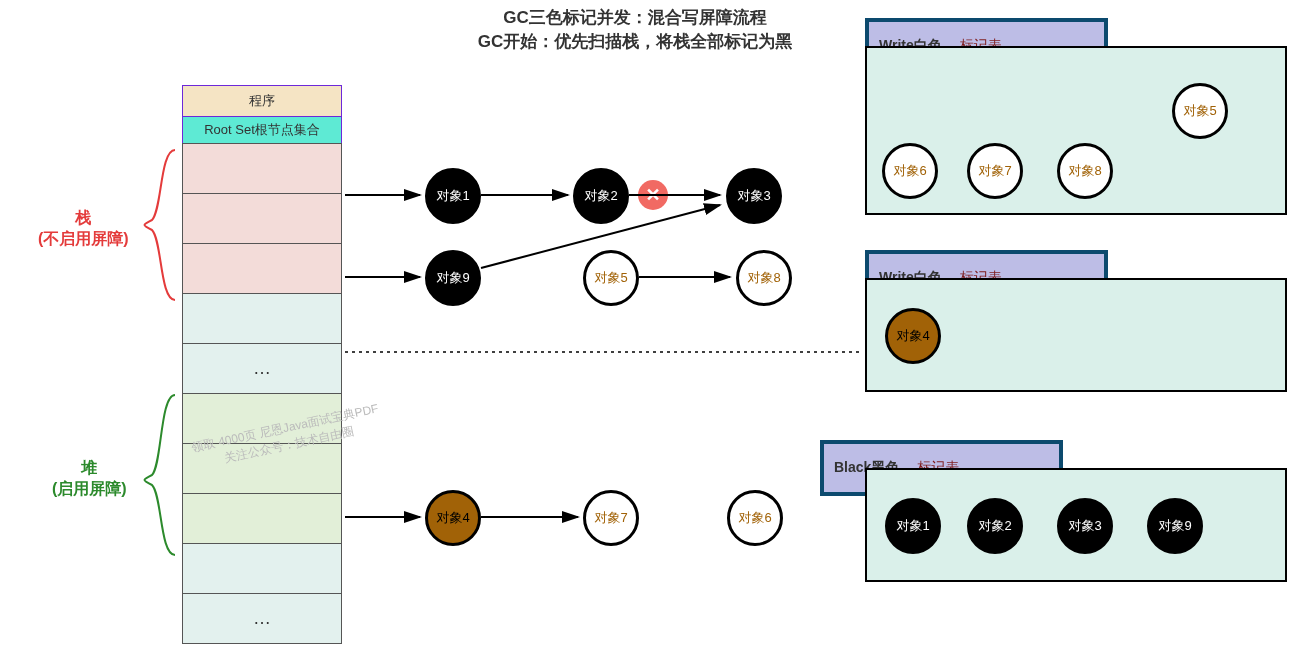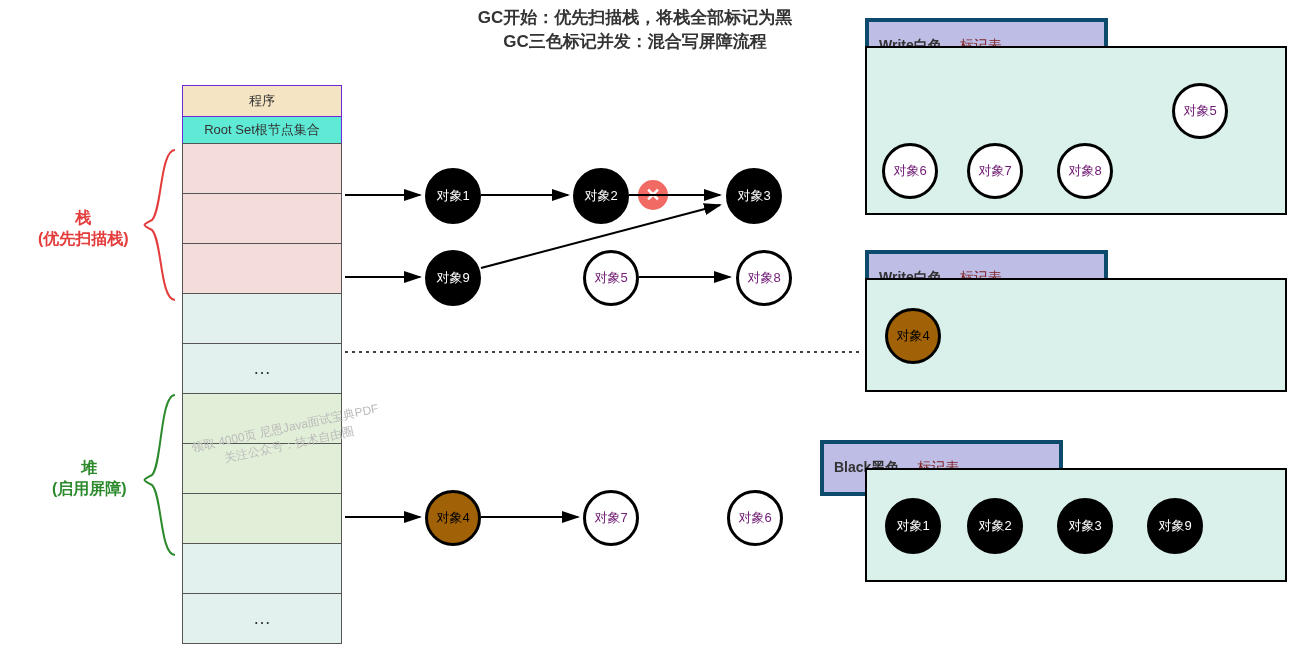--- a/index.html
+++ b/index.html
@@ -3,44 +3,44 @@
 <meta charset="utf-8">
 <style>
   html,body{margin:0;padding:0;font-family:"Microsoft YaHei",Arial,sans-serif;font-size:13px;color:#333;background:#fff}
   .stage{position:relative;width:1308px;height:651px}
   .abs{position:absolute}
   .title{font-weight:bold;font-size:17px;text-align:center;line-height:1.4}
   .box{border:1px solid #6d28d9;text-align:center;display:flex;align-items:center;justify-content:center}
   .cell{border:1px solid #555;height:49px}
   .circle{border:3px solid #000;border-radius:50%;width:50px;height:50px;display:flex;align-items:center;justify-content:center;font-size:13px}
   .black{background:#000;color:#fff}
-  .white{background:#fff;color:#701a75}
+  .white{background:#fff;color:#a16207}
   .gray{background:#a16207;color:#000}
   .xmark{background:#f16a63;color:#fff;border:none;width:30px;height:30px;border-radius:50%;display:flex;align-items:center;justify-content:center;font-size:18px;font-weight:bold}
   .brace-label{font-weight:bold;font-size:16px;text-align:center;line-height:1.3}
   .tab{border:4px solid #0c4a6e;background:#bdbde6;height:28px;padding:10px 10px;display:flex;align-items:center;font-size:14px}
   .tab b{font-weight:bold;margin-right:18px}
   .tab span{color:#7f1d1d}
   .panel{border:2px solid #000;background:#daf0ea}
   .wm{color:#bbb;font-size:12px;transform:rotate(-12deg);transform-origin:left top}
   svg{position:absolute;top:0;left:0;pointer-events:none}
 </style>
 </head>
 <body>
 
 <div class="stage">
 
   <div class="abs title" style="left:420px;top:6px;width:430px">
+    <div>GC三色标记并发：混合写屏障流程</div>
     <div>GC开始：优先扫描栈，将栈全部标记为黑</div>
-    <div>GC三色标记并发：混合写屏障流程</div>
   </div>
 
   <div class="abs brace-label" style="left:38px;top:208px;color:#e43b3b">
     <div>栈</div>
-    <div>(优先扫描栈)</div>
+    <div>(不启用屏障)</div>
   </div>
   <div class="abs brace-label" style="left:52px;top:458px;color:#2c8a2c">
     <div>堆</div>
     <div>(启用屏障)</div>
   </div>
 
   <div class="abs" style="left:182px;top:85px;width:160px">
     <div class="box" style="height:30px;background:#f5e4c4">程序</div>
     <div class="box" style="height:26px;background:#5eead4;margin-top:-1px">Root Set根节点集合</div>
     <div class="cell" style="background:#f3dcd9;margin-top:-1px"></div>

